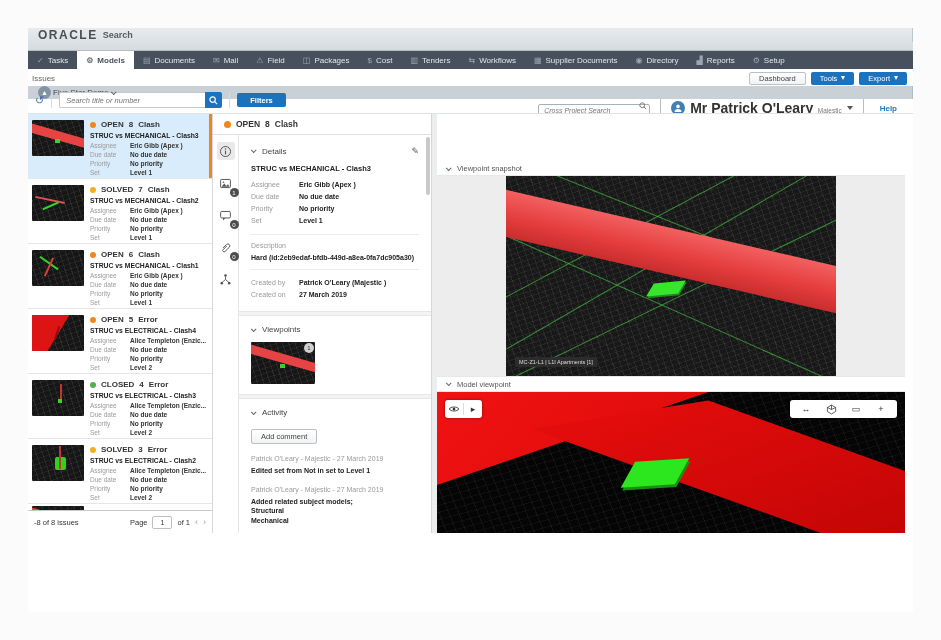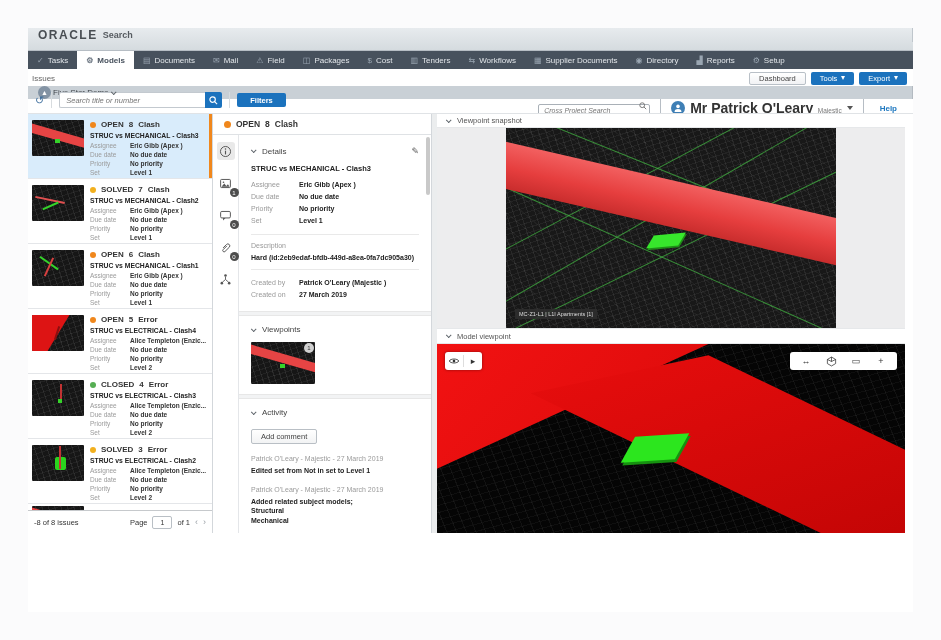--- a/index.html
+++ b/index.html
@@ -153,21 +153,21 @@
   .ameta { font-size:7px; color:#9a9a9a; margin-bottom:3.5px; }
   .aline { font-size:7px; font-weight:bold; color:#222; line-height:9.5px; }
 
   
   .gapcol { width:5px; background:#ebedee; }
 
   
   .rpanel { flex:1; display:flex; flex-direction:column; background:#fff; padding-right:8px; }
   .vhead { height:14px; flex:none; display:flex; align-items:center; gap:7px; font-size:7.5px;
     color:#555; padding:0 9px; }
-  .vhead.b1 { border-bottom:1px solid #e6e8ea; }
+  .vhead.b1 { border-bottom:1px solid #e6e8ea;margin-top:48px; }
   .vhead.b2 { border-top:1px solid #e6e8ea; border-bottom:1px solid #e6e8ea; height:16px; }
   .snaparea { height:200px; flex:none; background:#ededee; display:flex; justify-content:center; }
   .scene { position:relative; overflow:hidden;
     background:
       repeating-linear-gradient(72deg, rgba(255,255,255,.07) 0 1px, transparent 1px 7px),
       repeating-linear-gradient(-18deg, rgba(255,255,255,.05) 0 1px, transparent 1px 5px),
       repeating-linear-gradient(40deg, rgba(255,255,255,.04) 0 1px, transparent 1px 11px),
       #181818; }
   .snap { width:330px; height:100%; }
   .ggl { position:absolute; left:-20%; width:150%; height:1px; background:rgba(70,200,70,.65); }

